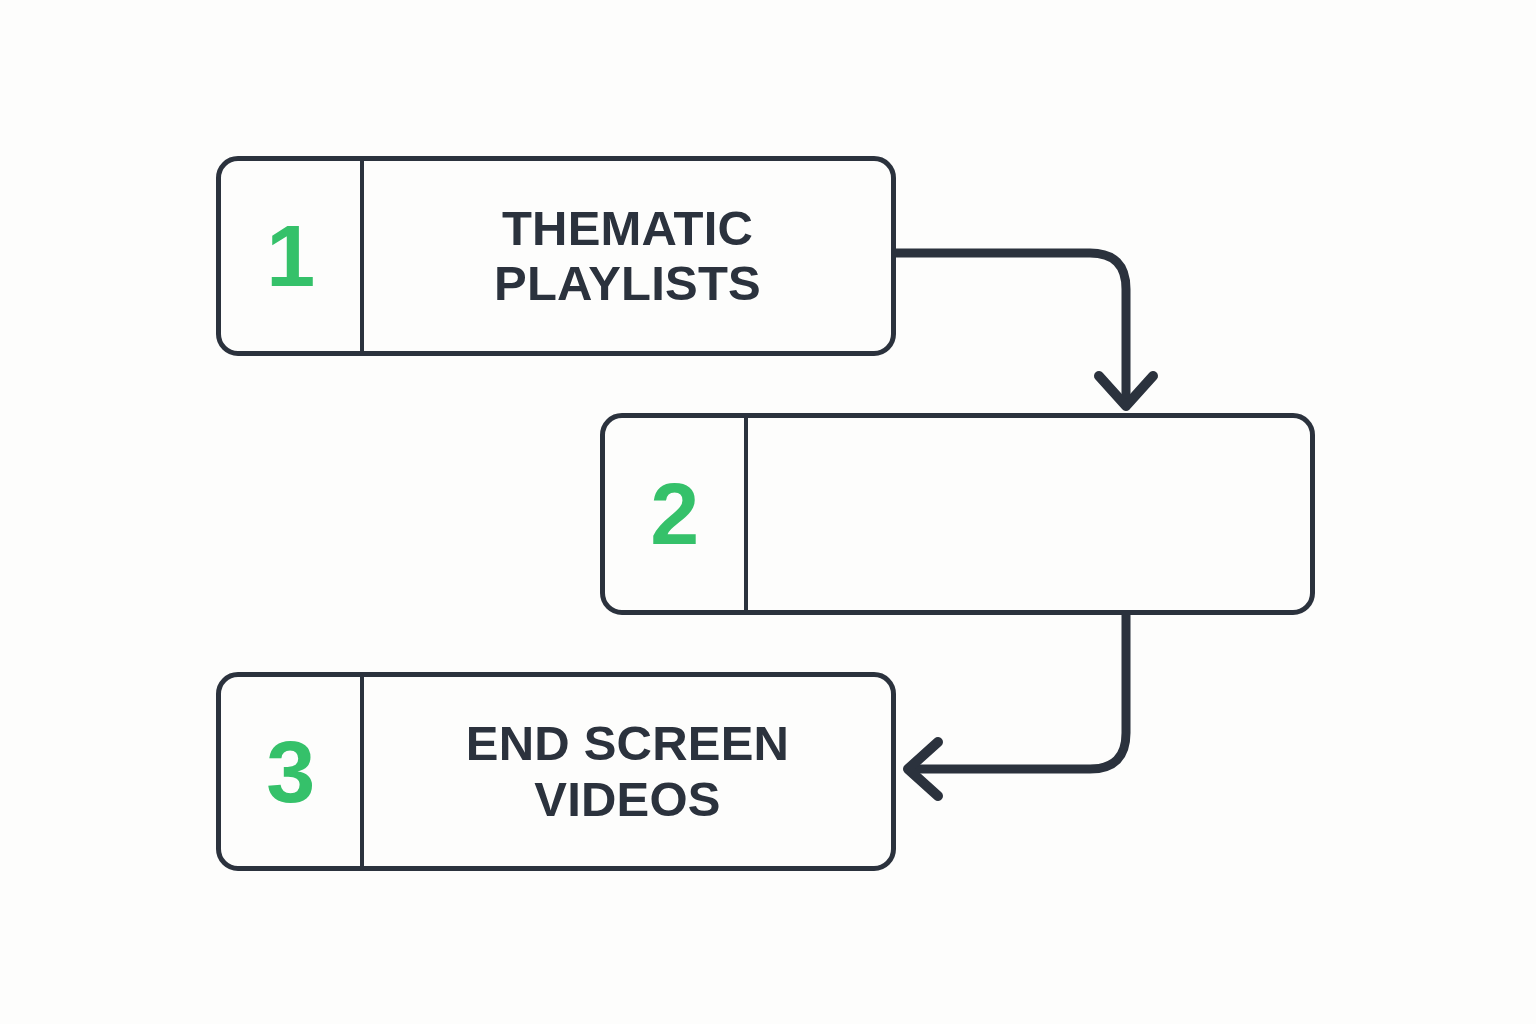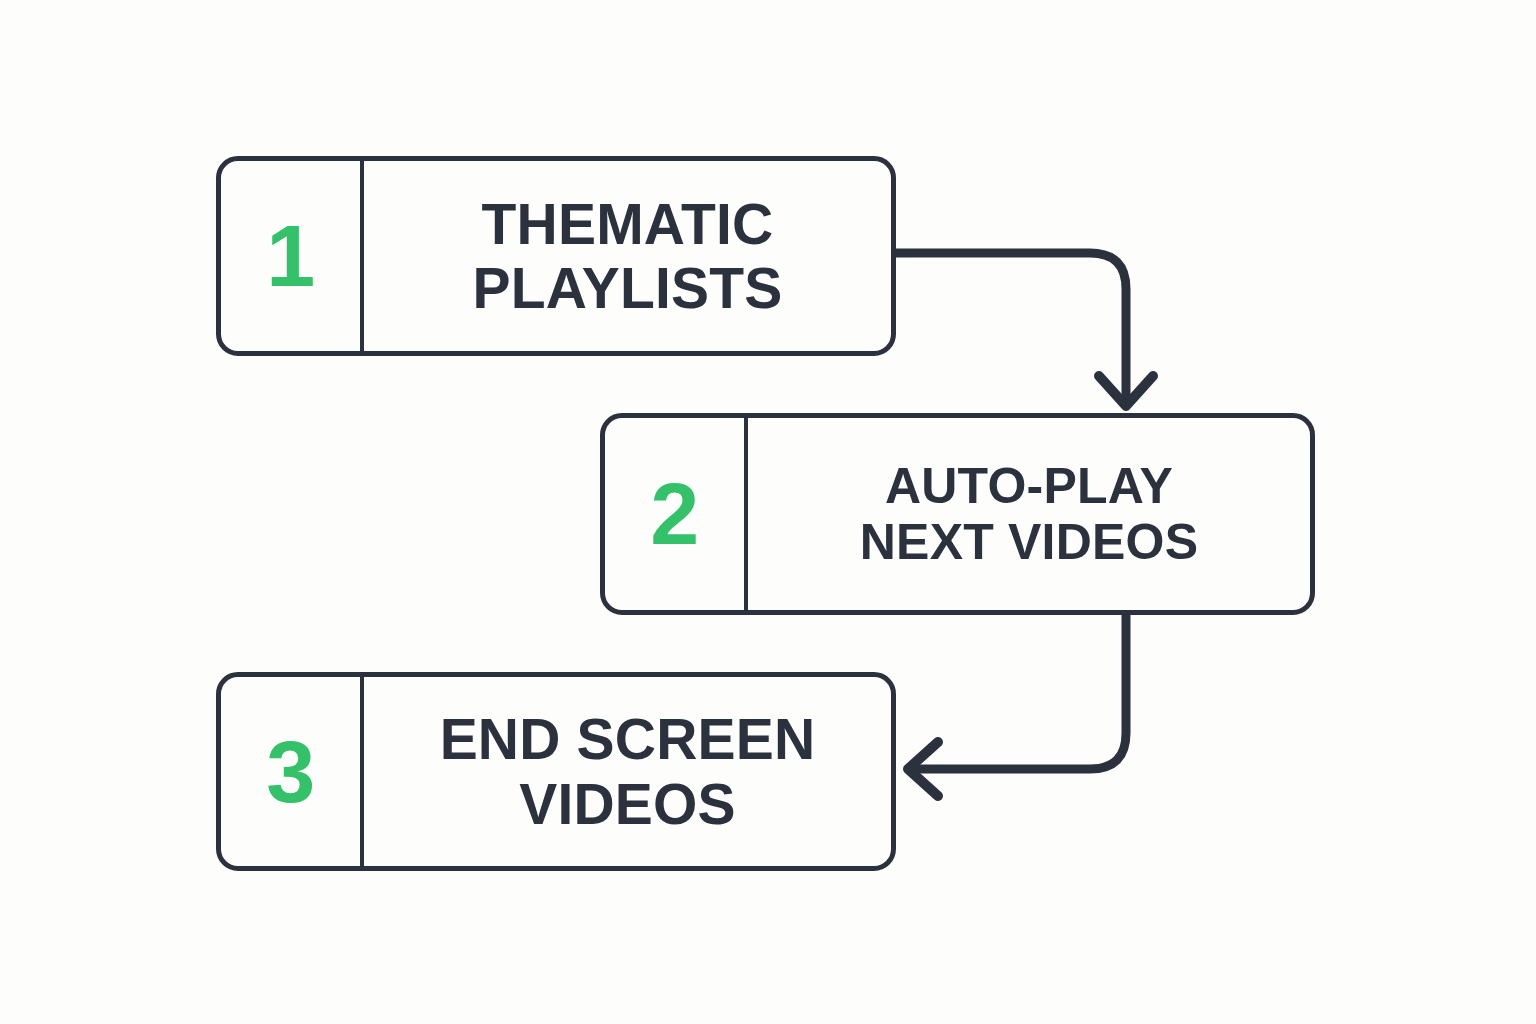--- a/index.html
+++ b/index.html
@@ -69,21 +69,21 @@
     flex: 1 1 auto;
     display: flex;
     align-items: center;
     justify-content: center;
     padding: 0 14px;
   }
 
   .step-label {
     color: #2b323d;
     font-weight: bold;
-    font-size: 57px;
+    font-size: 49px;
     line-height: 1.13;
     text-align: center;
     letter-spacing: 0.2px;
     white-space: pre-line;
     font-family: "Liberation Sans", sans-serif;
   }
 
   
   #step-box-1 {
     left: 216px;
@@ -135,24 +135,20 @@
     <div class="step-label-cell">
       <span class="step-label">THEMATIC
 PLAYLISTS</span>
     </div>
   </div>
 
   <div class="step-box" id="step-box-2">
     <div class="step-number-cell">
       <span class="step-number">2</span>
     </div>
-    <div class="step-label-cell">
-      <span class="step-label">AUTO-PLAY
-NEXT VIDEOS</span>
-    </div>
   </div>
 
   <div class="step-box" id="step-box-3">
     <div class="step-number-cell">
       <span class="step-number">3</span>
     </div>
     <div class="step-label-cell">
       <span class="step-label">END SCREEN
 VIDEOS</span>
     </div>

